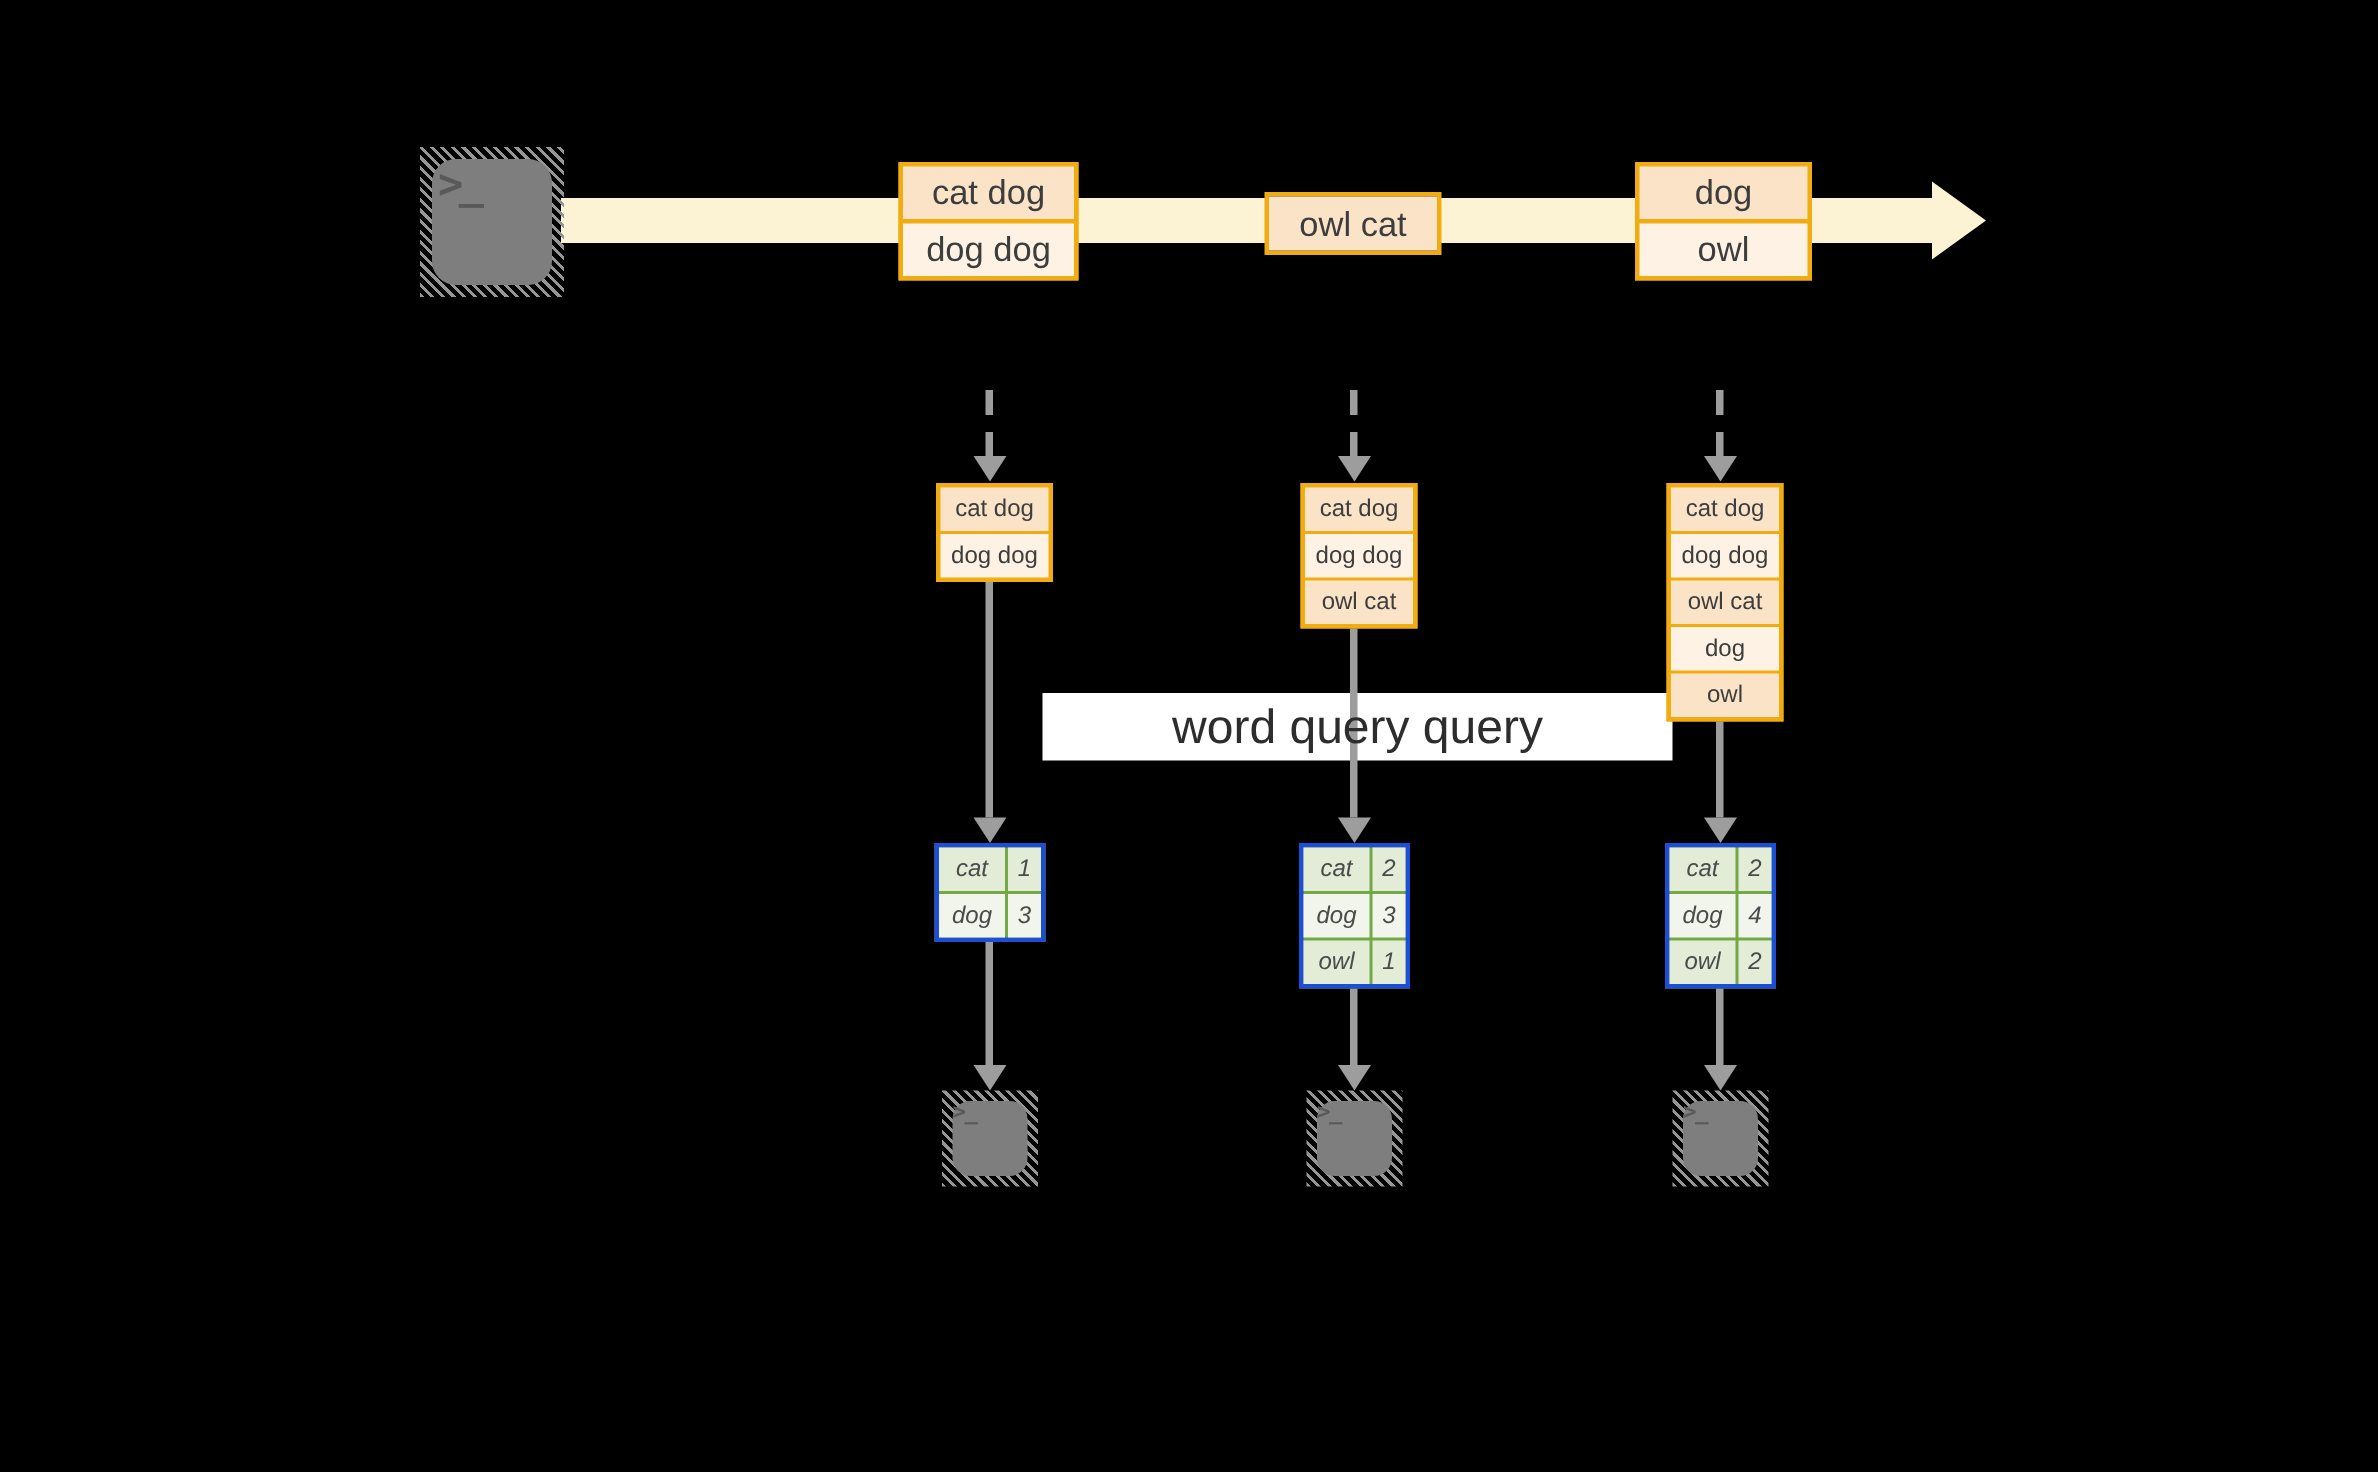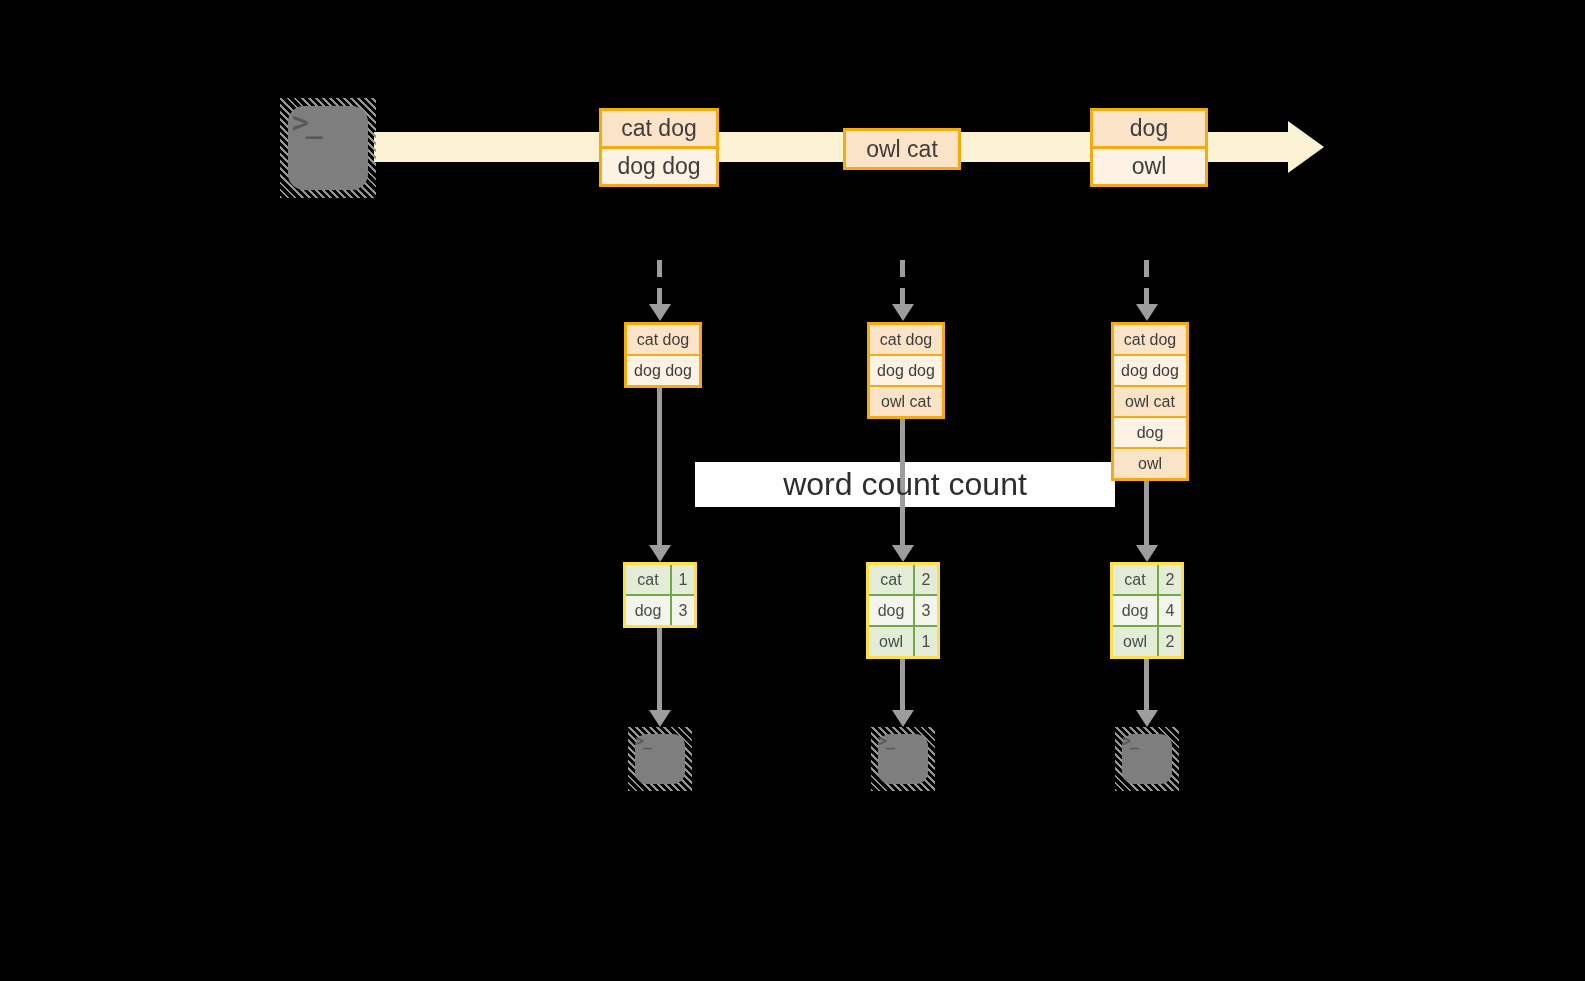--- a/index.html
+++ b/index.html
@@ -37,21 +37,21 @@
   }
   .scell {
     height:29px; background:#fdf2e3; display:flex; align-items:center;
     justify-content:center; font-size:16px; color:#3d3d3d;
   }
   .sbox .scell:nth-child(odd) { background:#fbe3c8; }
 
   
   .ctable {
     position:absolute; display:grid; grid-template-columns:44px 22px; gap:2px;
-    background:#74a847; border:3px solid #fde047; z-index:3;
+    background:#74a847; border:3px solid #1d4ed8; z-index:3;font-style:italic;
   }
   .tcell {
     height:29px; display:flex; align-items:center; justify-content:center;
     font-size:16px; color:#4b4b4b; background:#f1f5ec;
   }
   .ctable .tcell:nth-child(4n+1), .ctable .tcell:nth-child(4n+2) { background:#e3ecd7; }
 
   
   .vline { position:absolute; width:5px; background:#9d9d9d; z-index:2; }
   .vdash {
@@ -106,21 +106,21 @@
   <div class="ebox single" style="left:843px; top:128px; width:112px;">
     <div class="ecell">owl cat</div>
   </div>
 
   <div class="ebox" style="left:1090px; top:108px; width:112px;">
     <div class="ecell">dog</div>
     <div class="ecell">owl</div>
   </div>
 
   <div class="qband" style="left:695px; top:462px; width:420px; height:45px;"></div>
-  <div class="qlabel" style="left:695px; top:462px; width:420px; height:45px;">word count count</div>
+  <div class="qlabel" style="left:695px; top:462px; width:420px; height:45px;">word query query</div>
 
   <div class="vdash" style="left:657px; top:260px; height:44px;"></div>
   <div class="ahead" style="left:649px; top:304px;"></div>
 
   <div class="sbox" style="left:624px; top:322px; width:72px;">
     <div class="scell">cat dog</div>
     <div class="scell">dog dog</div>
   </div>
 
   <div class="vline" style="left:657px; top:388px; height:157px;"></div>

